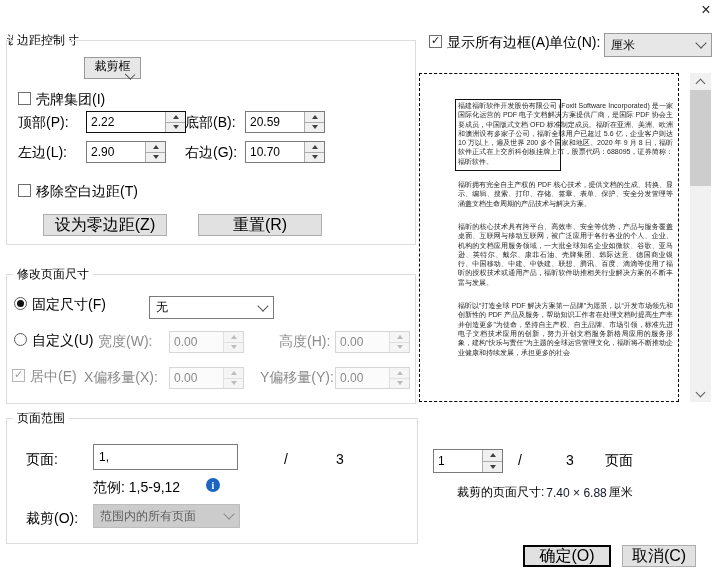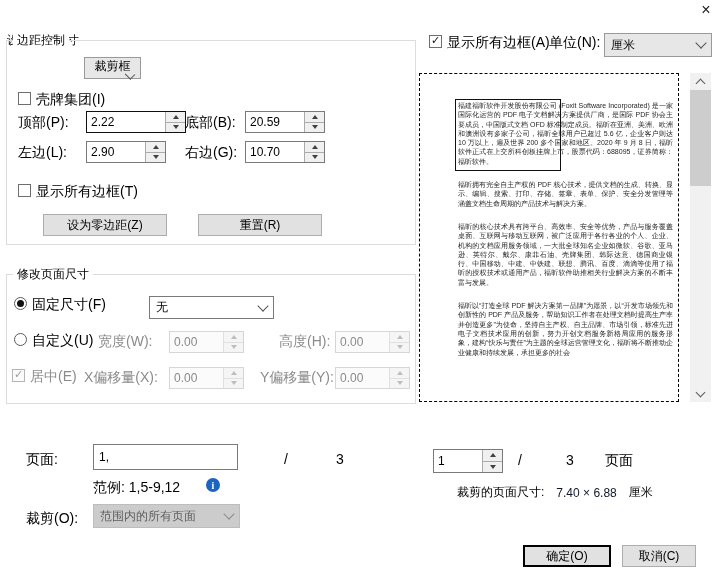--- a/index.html
+++ b/index.html
@@ -41,40 +41,40 @@
   .num.dis .sb{background:#f5f5f5;}
   .num.dis .sb:first-child{border-bottom-color:#e0e0e0;}
   .tri-up{width:0;height:0;border-left:3px solid transparent;border-right:3px solid transparent;border-bottom:4px solid #404040;}
   .tri-down{width:0;height:0;border-left:3px solid transparent;border-right:3px solid transparent;border-top:4px solid #404040;}
   .num.dis .tri-up{border-bottom-color:#bdbdbd;}
   .num.dis .tri-down{border-top-color:#bdbdbd;}
   
   .txt{position:absolute;box-sizing:border-box;border:1px solid #7a7a7a;background:#fff;font-size:12px;
        padding:0 5px;outline:none;font-family:"Liberation Sans","DejaVu Sans",sans-serif;color:#000;}
   
-  .btn{position:absolute;box-sizing:border-box;background:#e1e1e1;border:1px solid #adadad;font-size:12px;
+  .btn{position:absolute;box-sizing:border-box;background:#e1e1e1;border:1px solid #adadad;font-size:16px;
        display:flex;align-items:center;justify-content:center;cursor:default;}
   .btn.primary{border:2px solid #000000;}
   
   .info{position:absolute;width:14px;height:14px;border-radius:50%;background:#1b64c2;color:#fff;
         display:flex;align-items:center;justify-content:center;font-size:10px;font-weight:bold;
         font-family:"Liberation Serif","DejaVu Serif",serif;}
   
   .preview{position:absolute;left:419px;top:73px;width:260px;height:329px;box-sizing:border-box;
            border:1px dashed #000;background:#fff;}
   .crop-rect{position:absolute;left:35px;top:25px;width:106px;height:72px;border:1.5px solid #111;box-sizing:border-box;}
   .pv-text{position:absolute;left:38px;top:27px;width:215px;}
   .pv-text p{margin:0 0 14px 0;font-size:7px;line-height:9.3px;text-align:justify;color:#262626;
              font-family:"Liberation Sans","DejaVu Sans",sans-serif;}
   .sbar{position:absolute;left:690px;top:73px;width:21px;height:329px;background:#f1f1f1;}
   .sbar .sbtn{position:absolute;left:0;width:21px;height:17px;display:flex;align-items:center;justify-content:center;}
   .chev-up-s{width:6px;height:6px;border-left:1px solid #5a5a5a;border-top:1px solid #5a5a5a;transform:rotate(45deg);margin-top:3px;}
   .chev-down-s{width:6px;height:6px;border-right:1px solid #5a5a5a;border-bottom:1px solid #5a5a5a;transform:rotate(45deg);margin-top:-3px;}
   .sthumb{position:absolute;left:0;top:17px;width:21px;height:96px;background:#cdcdcd;}
-  .crop-size-row{position:absolute;left:457px;top:484px;display:flex;gap:12px;align-items:center;font-size:12px;}
+  .crop-size-row{position:absolute;left:457px;top:484px;display:flex;gap:2px;align-items:center;font-size:12px;}
   .crop-size-val{color:#0f172a;}
 </style>
 </head>
 <body>
 
 <div class="stage">
 
   <div class="win-title">设置页面尺寸</div>
   <div class="close-x">×</div>
 
@@ -136,21 +136,21 @@
       <div class="sb">
           <span class="tri-up"></span>
         </div>
       <div class="sb">
           <span class="tri-down"></span>
         </div>
     </div>
   </div>
 
   <div class="cb" style="left:18px;top:184px;"></div>
-  <div class="lbl" style="left:36px;top:184px;">显示所有边框(T)</div>
+  <div class="lbl" style="left:36px;top:184px;">移除空白边距(T)</div>
 
   <div class="btn" style="left:43px;top:214px;width:124px;height:22px;">设为零边距(Z)</div>
   <div class="btn" style="left:198px;top:214px;width:124px;height:22px;">重置(R)</div>
 
   <div class="grp" style="left:6px;top:274px;width:408px;height:128px;">
     <div class="grp-lbl">修改页面尺寸</div>
   </div>
 
   <div class="radio sel" style="left:14px;top:297px;"></div>
   <div class="lbl" style="left:32px;top:297px;">固定尺寸(F)</div>
@@ -212,20 +212,23 @@
     <div class="spin">
       <div class="sb">
           <span class="tri-up"></span>
         </div>
       <div class="sb">
           <span class="tri-down"></span>
         </div>
     </div>
   </div>
 
+  <div class="grp" style="left:6px;top:418px;width:410px;height:124px;">
+    <div class="grp-lbl">页面范围</div>
+  </div>
 
   <div class="lbl" style="left:26px;top:452px;">页面:</div>
   <input class="txt" style="left: 93px; top: 444px; width: 145px; height: 26px;" value="1,">
   <div class="lbl" style="left:284px;top:452px;">/</div>
   <div class="lbl" style="left:336px;top:452px;">3</div>
 
   <div class="lbl" style="left:93px;top:480px;">范例: 1,5-9,12</div>
   <div class="info" style="left:206px;top:478px;">i</div>
 
   <div class="lbl" style="left:26px;top:511px;">裁剪(O):</div>

